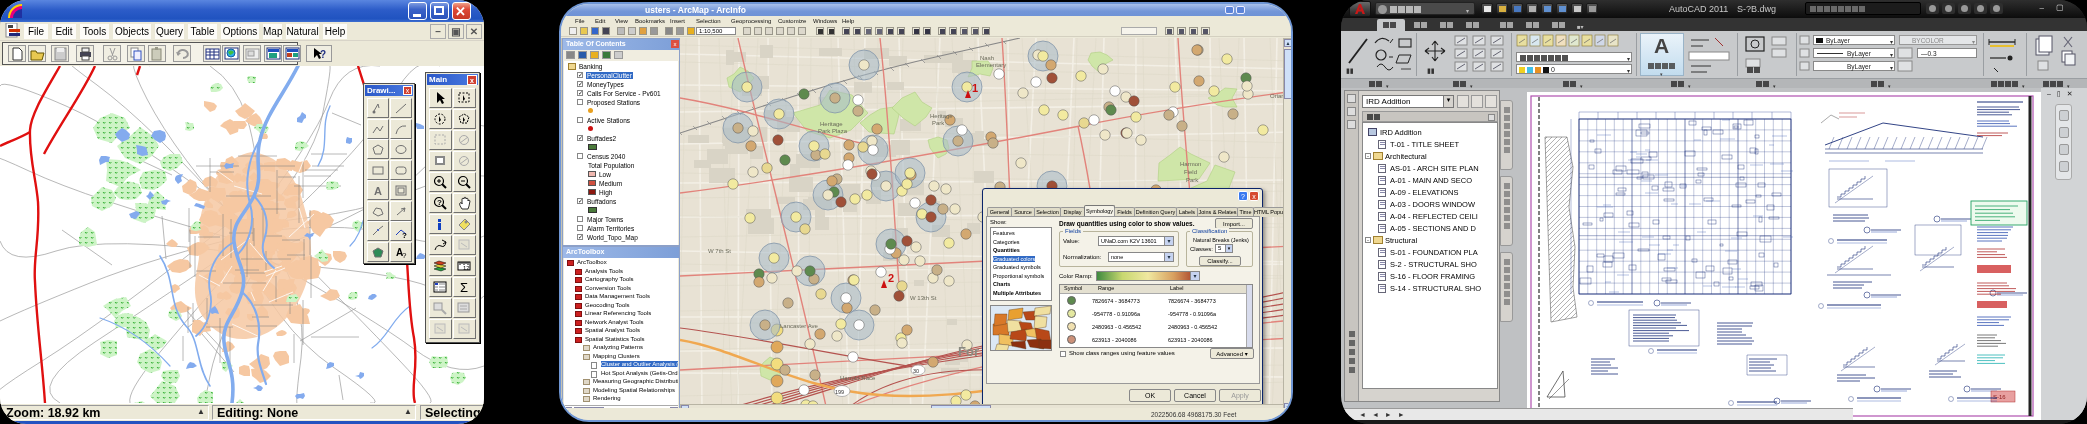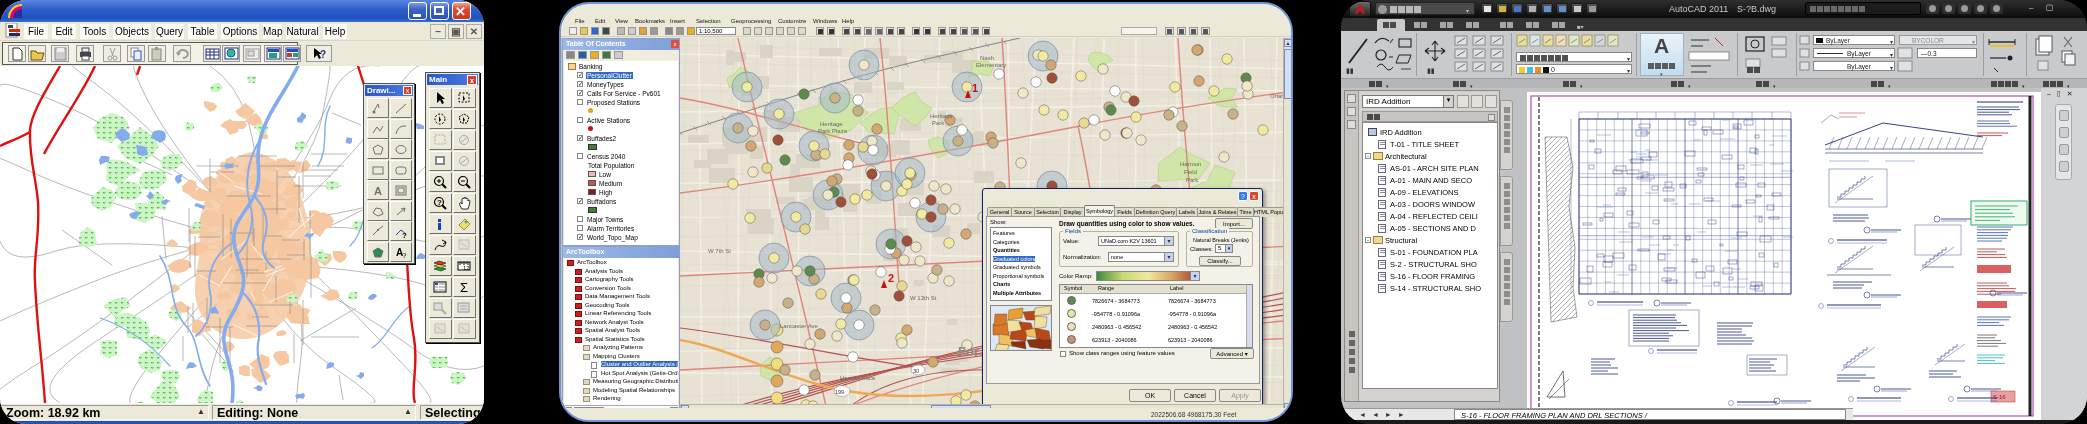--- a/index.html
+++ b/index.html
@@ -855,20 +855,25 @@
     <div class="abs" style="left:0;top:403px;width:484px;height:18px;background:#ece9d8;border-top:1px solid #fff;">
       <div class="abs" style="left:1px;top:1px;width:208px;height:15px;border:1px solid #999;border-right-color:#fff;border-bottom-color:#fff;font-size:12.5px;font-weight:bold;color:#000;padding-left:4px;line-height:14px;">Zoom: 18.92 km</div>
       <div class="abs" style="left:197px;top:3px;font-size:8px;color:#333;">▲</div>
       <div class="abs" style="left:212px;top:1px;width:204px;height:15px;border:1px solid #999;border-right-color:#fff;border-bottom-color:#fff;font-size:12.5px;font-weight:bold;color:#000;padding-left:4px;line-height:14px;">Editing: None</div>
       <div class="abs" style="left:404px;top:3px;font-size:8px;color:#333;">▲</div>
       <div class="abs" style="left:420px;top:1px;width:64px;height:15px;border:1px solid #999;border-right-color:#fff;border-bottom-color:#fff;font-size:12.5px;font-weight:bold;color:#000;padding-left:4px;line-height:14px;">Selecting</div>
     </div>
     <div class="abs" style="left:0;top:421px;width:484px;height:3px;background:#2352c0;"></div>
   </div>
 <div class="abs" style="left:559px;top:2px;width:734px;height:420px;border-radius:30px;overflow:hidden;background:#ece9d8;border:2px solid #6f96d4;">
+    <div class="abs" style="left:0;top:0;width:734px;height:12px;background:linear-gradient(#a8c0ea,#7396d8 60%,#6e92d6);">
+      <div class="abs" style="left:84px;top:1px;font-size:8.5px;font-weight:bold;color:#fff;">usters - ArcMap - ArcInfo</div>
+      <div class="abs" style="left:664px;top:2px;width:9px;height:8px;border-radius:2px;background:#5c84d8;border:1px solid #eef;"></div>
+      <div class="abs" style="left:675px;top:2px;width:9px;height:8px;border-radius:2px;background:#5c84d8;border:1px solid #eef;"></div>
+    </div>
     <div class="abs" style="left:0;top:12px;width:734px;height:10px;background:#ece9d8;">
       <div class="abs" style="left:14px;top:2px;font-size:6px;color:#111;">File</div>
       <div class="abs" style="left:34px;top:2px;font-size:6px;color:#111;">Edit</div>
       <div class="abs" style="left:54px;top:2px;font-size:6px;color:#111;">View</div>
       <div class="abs" style="left:74px;top:2px;font-size:6px;color:#111;">Bookmarks</div>
       <div class="abs" style="left:109px;top:2px;font-size:6px;color:#111;">Insert</div>
       <div class="abs" style="left:135px;top:2px;font-size:6px;color:#111;">Selection</div>
       <div class="abs" style="left:170px;top:2px;font-size:6px;color:#111;">Geoprocessing</div>
       <div class="abs" style="left:217px;top:2px;font-size:6px;color:#111;">Customize</div>
       <div class="abs" style="left:252px;top:2px;font-size:6px;color:#111;">Windows</div>
@@ -1639,21 +1644,21 @@
         <div class="abs" style="left:0px;top:0px;width:8px;height:8px;background:#cfe0f8;border:1px solid #88a;font-size:5px;line-height:7px;color:#234;text-align:center;">▲</div>
         <div class="abs" style="left:0px;top:10px;width:8px;height:50px;background:#cfe0f8;border:1px solid #88a;"></div>
         <div class="abs" style="left:0px;bottom:0px;width:8px;height:8px;background:#cfe0f8;border:1px solid #88a;font-size:5px;line-height:7px;color:#234;text-align:center;">▼</div>
       </div>
     </div>
     <div class="abs" style="left:0;top:404px;width:734px;height:12px;background:#ece9d8;font-size:6.5px;color:#333;">
       <div class="abs" style="left:590px;top:3px;">2022506.68  4968175.30 Feet</div>
     </div>
   </div>
 <div class="abs" style="left:1341px;top:0;width:746px;height:424px;border-radius:28px;overflow:hidden;background:#2a2a2a;">
-    <div class="abs" style="left:0;top:0;width:746px;height:18px;background:linear-gradient(#2e2e2e,#0c0c0c);">
+    <div class="abs" style="left:0;top:0;width:746px;height:18px;background:linear-gradient(#2e2e2e,#0c0c0c);text-align:center;">
       <div class="abs" style="left:8px;top:1px;width:22px;height:16px;background:linear-gradient(#6a6a6a,#222);border:1px solid #111;border-radius:2px;"><svg width="20" height="14">
           <path d="M5 12 L9 2 L11 2 L15 12 L12.5 12 L11.6 9.5 L8.4 9.5 L7.5 12 Z M9 7.5 L11 7.5 L10 4.8 Z" fill="#c81818"></path>
         </svg></div>
       <div class="abs" style="left:34px;top:2px;width:100px;height:13px;background:#4a4a4a;border:1px solid #222;border-radius:2px;">
         <div class="abs" style="left:2px;top:2px;width:9px;height:9px;background:#999;border-radius:5px;"></div>
         <div class="abs" style="left:14px;top:3px;width:7px;height:7px;background:#ccc;opacity:0.85;"></div>
         <div class="abs" style="left:22px;top:3px;width:7px;height:7px;background:#ccc;opacity:0.85;"></div>
         <div class="abs" style="left:30px;top:3px;width:7px;height:7px;background:#ccc;opacity:0.85;"></div>
         <div class="abs" style="left:38px;top:3px;width:7px;height:7px;background:#ccc;opacity:0.85;"></div>
         <div class="abs" style="left:90px;top:4px;font-size:6px;color:#bbb;">▾</div>
@@ -2437,16 +2442,15 @@
       <div class="abs" style="left:700px;top:0px;width:46px;height:332px;background:#d2d4d6;"></div>
       <div class="abs" style="left:706px;top:2px;width:38px;height:8px;font-size:7px;color:#222;letter-spacing:2px;">– ▯ ✕</div>
       <div class="abs" style="left:714px;top:16px;width:17px;height:76px;background:#e4e6e8;border:1px solid #aaa;border-radius:3px;">
         <div class="abs" style="left:3px;top:5px;width:10px;height:11px;background:#cdd0d3;border:1px solid #999;border-radius:2px;"></div>
         <div class="abs" style="left:3px;top:22px;width:10px;height:11px;background:#cdd0d3;border:1px solid #999;border-radius:2px;"></div>
         <div class="abs" style="left:3px;top:39px;width:10px;height:11px;background:#cdd0d3;border:1px solid #999;border-radius:2px;"></div>
         <div class="abs" style="left:3px;top:56px;width:10px;height:11px;background:#cdd0d3;border:1px solid #999;border-radius:2px;"></div>
       </div>
       <div class="abs" style="left:0;top:320px;width:512px;height:12px;background:#e8e8e8;border-top:1px solid #999;">
         <div class="abs" style="left:18px;top:2px;font-size:7px;color:#333;letter-spacing:6px;">◄◄►►</div>
-        <div class="abs" style="left:113px;top:0px;width:392px;height:11px;background:#fff;border:1px solid #888;font-size:7.5px;color:#000;padding:1px 0 0 6px;white-space:nowrap;overflow:hidden;font-style:italic;">S-16 - FLOOR FRAMING PLAN AND DRL SECTIONS /</div>
       </div>
     </div>
     <div class="abs" style="left:0;top:420px;width:746px;height:4px;background:#1a1a1a;"></div>
   </div>
 </body></html>

